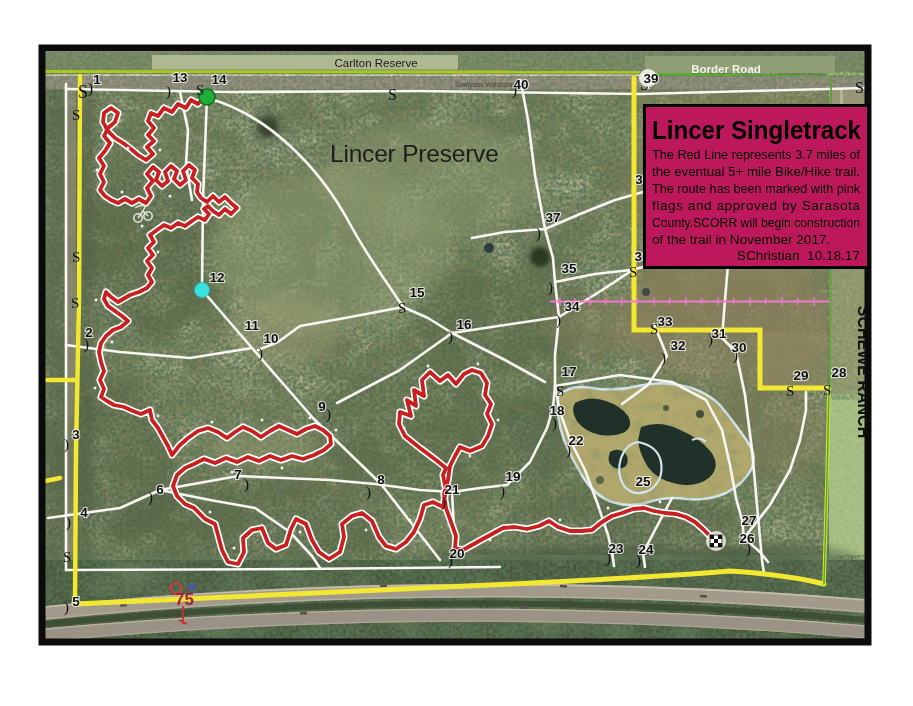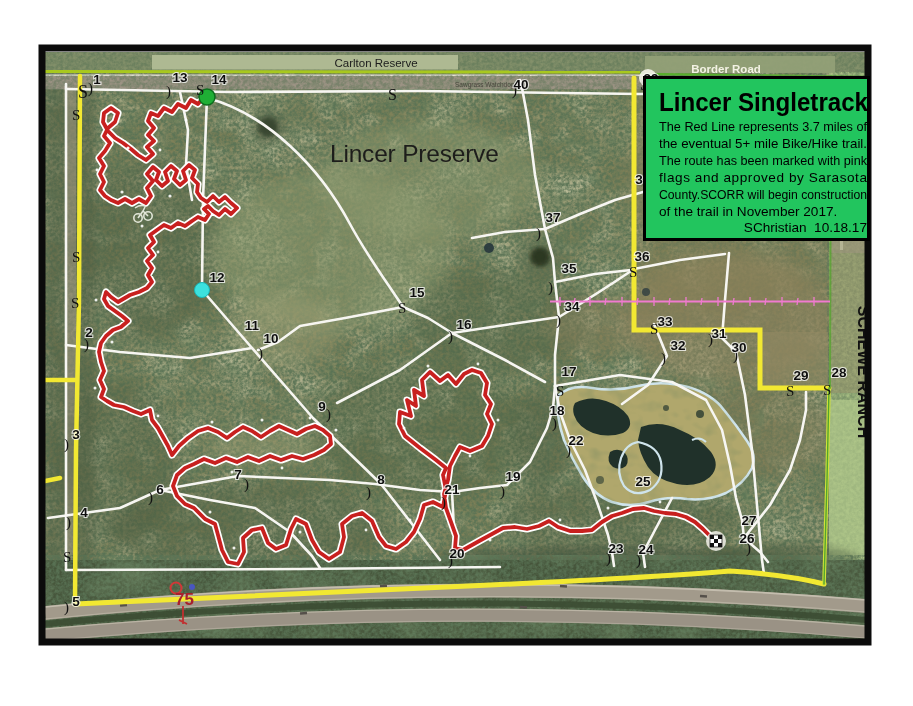--- a/index.html
+++ b/index.html
@@ -1,18 +1,18 @@
 <!DOCTYPE html>
 <html><head>
 <meta charset="utf-8">
 <style>
 html,body{margin:0;padding:0;background:#ffffff;width:913px;height:706px;overflow:hidden}
 #wrap{position:relative;width:913px;height:706px;font-family:"Liberation Sans",sans-serif}
 #mapsvg{position:absolute;left:0;top:0}
-#box{position:absolute;left:643px;top:76px;width:227px;height:165px;background:#22c55e;border:3.5px solid #000;box-sizing:border-box;padding:1px 0 0 12px;}
+#box{position:absolute;left:643px;top:104px;width:227px;height:165px;background:#be185d;border:3.5px solid #000;box-sizing:border-box;padding:1px 0 0 5px;}
 </style>
 </head>
 <body>
 <div id="wrap">
 <svg id="mapsvg" width="913" height="706" viewBox="0 0 913 706">
 <defs>
 <clipPath id="mapclip">
           <rect x="45" y="52" width="821" height="590"></rect>
         </clipPath>
 <filter id="speck" x="-5%" y="-5%" width="110%" height="110%">

